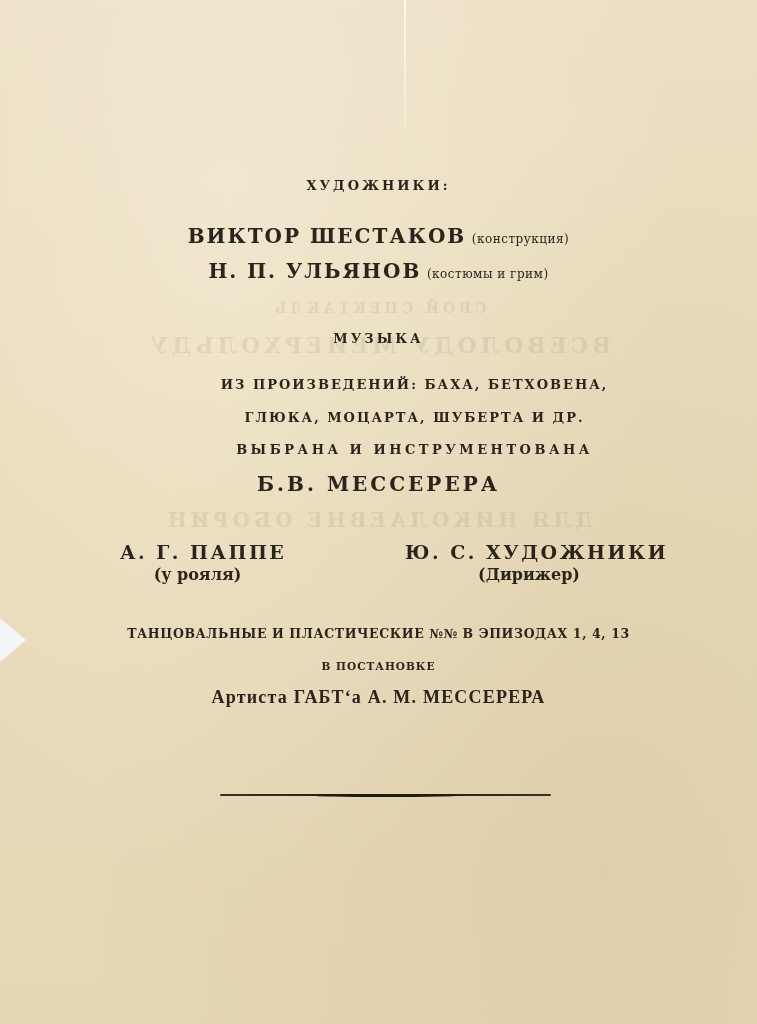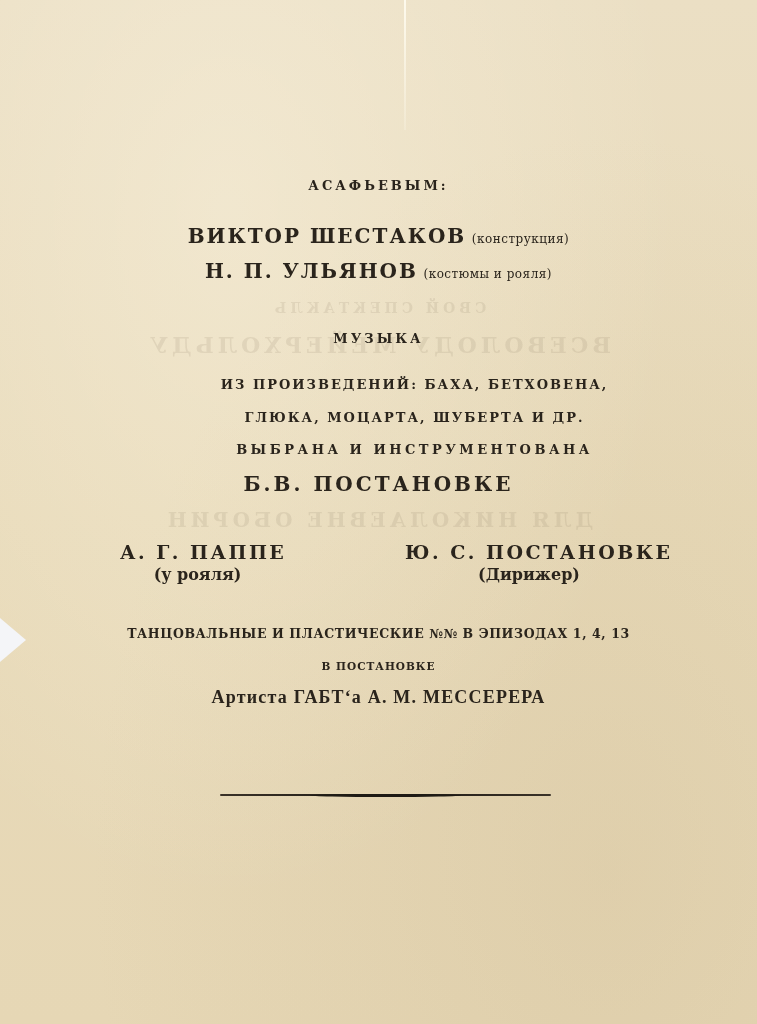--- a/index.html
+++ b/index.html
@@ -58,43 +58,43 @@
 <body>
 
 <div class="page">
   <div class="fold"></div>
   <div class="tear"></div>
 
   <div class="ghost" style="top:300px;font-size:14px;">СВОЙ СПЕКТАКЛЬ</div>
   <div class="ghost" style="top:332px;font-size:22px;">ВСЕВОЛОДУ МЕЙЕРХОЛЬДУ</div>
   <div class="ghost" style="top:508px;font-size:20px;">ДЛЯ НИКОЛАЕВНЕ ОБОРИН</div>
 
-  <div class="line sm" style="top:178px;">АСАФЬЕВЫМ:</div>
+  <div class="line sm" style="top:178px;">ХУДОЖНИКИ:</div>
 
   <div class="line" style="top:224px;">
     <span class="lg">ВИКТОР ШЕСТАКОВ</span>
     <span class="paren">(конструкция)</span>
   </div>
   <div class="line" style="top:259px;">
     <span class="lg">Н. П. УЛЬЯНОВ</span>
-    <span class="paren">(костюмы и рояля)</span>
+    <span class="paren">(костюмы и грим)</span>
   </div>
 
   <div class="line sm" style="top:331px;">МУЗЫКА</div>
   <div class="line md" style="top:377px;">ИЗ ПРОИЗВЕДЕНИЙ: БАХА, БЕТХОВЕНА,</div>
   <div class="line md" style="top:410px;">ГЛЮКА, МОЦАРТА, ШУБЕРТА И ДР.</div>
   <div class="line md" style="top:442px;letter-spacing:3.5px;">ВЫБРАНА И ИНСТРУМЕНТОВАНА</div>
-  <div class="line lg" style="top:472px;letter-spacing:3px;">Б.В. ПОСТАНОВКЕ</div>
+  <div class="line lg" style="top:472px;letter-spacing:3px;">Б.В. МЕССЕРЕРА</div>
 
   <div class="col" style="left:120px;top:541px;width:155px;">
     <div class="nm">А. Г. ПАППЕ</div>
     <div class="role">(у рояля)</div>
   </div>
   <div class="col" style="left:405px;top:541px;width:248px;">
-    <div class="nm">Ю. С. ПОСТАНОВКЕ</div>
+    <div class="nm">Ю. С. ХУДОЖНИКИ</div>
     <div class="role">(Дирижер)</div>
   </div>
 
   <div class="line" style="top:626px;font-size:12.5px;letter-spacing:0.6px;">ТАНЦОВАЛЬНЫЕ И ПЛАСТИЧЕСКИЕ №№ В ЭПИЗОДАХ 1, 4, 13</div>
   <div class="line" style="top:660px;font-size:10.5px;letter-spacing:1px;">В ПОСТАНОВКЕ</div>
   <div class="line" style="top:687px;font-size:18px;letter-spacing:1.2px;font-family:Liberation Serif, serif;">Артиста ГАБТ‘а А. М. МЕССЕРЕРА</div>
 
   <div class="rule"></div>
 </div>
 

